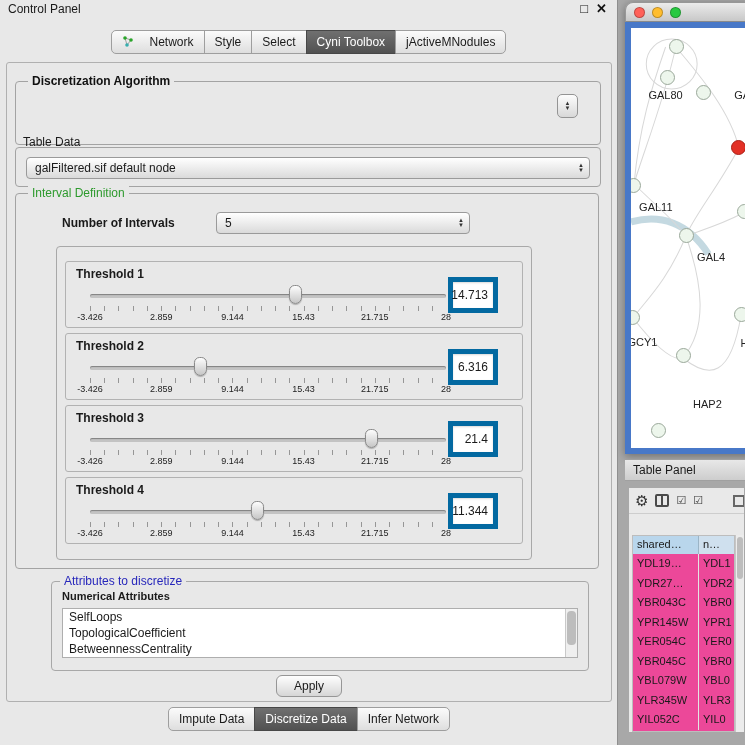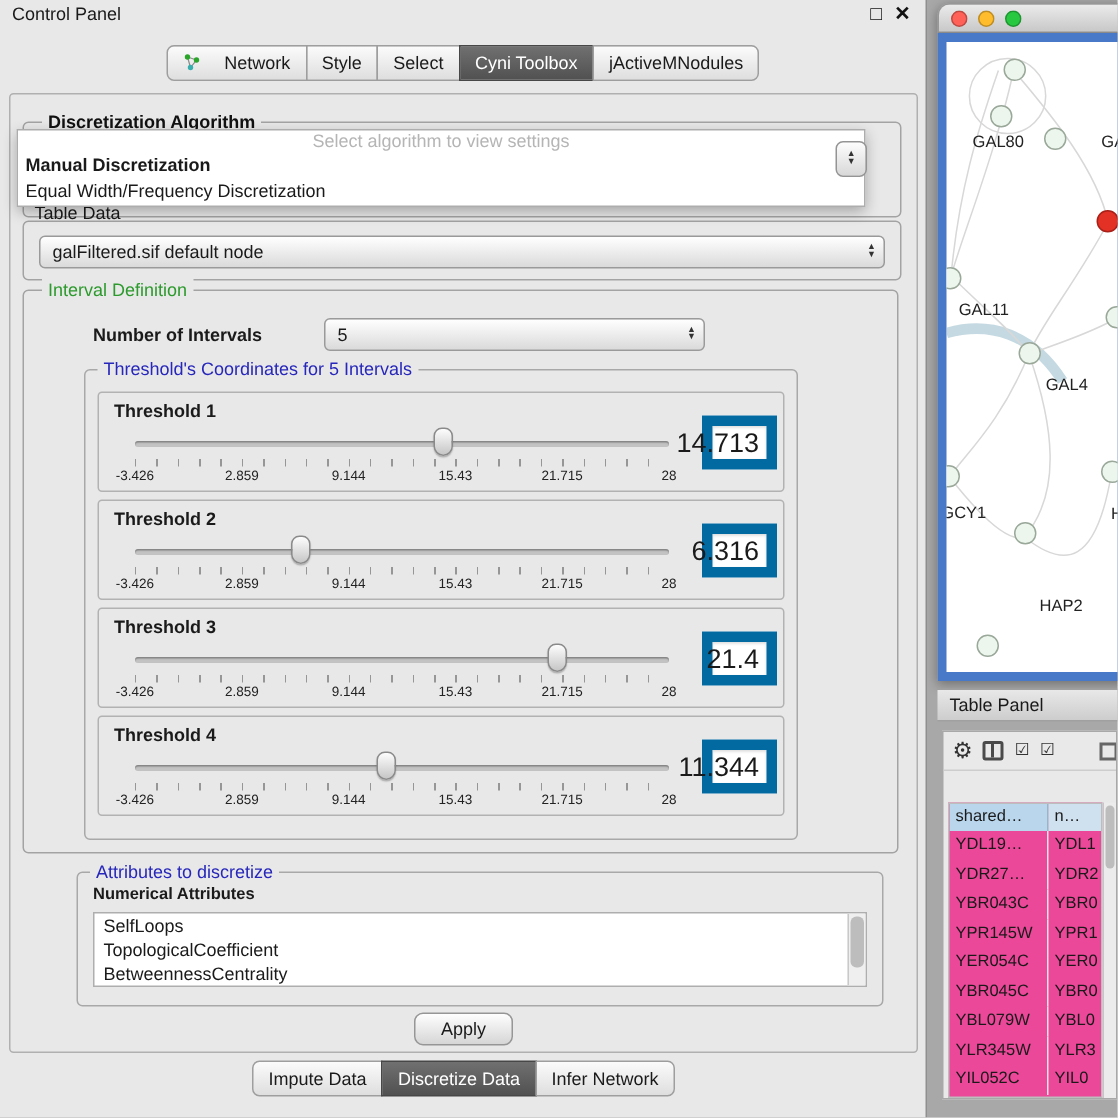--- a/index.html
+++ b/index.html
@@ -50,21 +50,21 @@
   .thr-label { position:absolute; left:10px; top:5px; font-weight:bold; font-size:12px; }
   .slider { position:absolute; left:24px; right:76px; top:20px; height:44px; }
   .groove { position:absolute; left:0; right:0; top:12px; height:4px; background:#c3c3c3; border-radius:2px; box-shadow:inset 0 1px 1px rgba(0,0,0,.35); }
   .thumb { position:absolute; top:3px; width:13px; height:19px; margin-left:-6px; background:linear-gradient(#fdfdfd,#c6c6c6); border:1px solid #8a8a8a; border-radius:6px 6px 7px 7px; box-shadow:0 1px 1px rgba(0,0,0,.25); }
   .ticks { position:absolute; left:0; right:0; top:24px; height:5px; background:repeating-linear-gradient(90deg,#969696 0 1px,transparent 1px 4%); }
   .tick-labels { position:absolute; left:0; right:0; top:30px; height:12px; font-size:9px; color:#222; }
   .tick-labels span { position:absolute; transform:translateX(-50%); }
   .tick-labels span:nth-child(1){left:0%;} .tick-labels span:nth-child(2){left:20%;}
   .tick-labels span:nth-child(3){left:40%;} .tick-labels span:nth-child(4){left:60%;}
   .tick-labels span:nth-child(5){left:80%;} .tick-labels span:nth-child(6){left:100%;}
-  .value-box { position:absolute; right:4px; top:15px; width:50px; height:36px; background:#fff; border:7px solid #0369a1; box-shadow:inset 0 1px 2px rgba(0,0,0,.15); font-size:18px; display:flex; align-items:center; justify-content:flex-end; padding-right:5px; }
+  .value-box { position:absolute; right:24px; top:15px; width:50px; height:36px; background:#fff; border:5px solid #0369a1; box-shadow:inset 0 1px 2px rgba(0,0,0,.15); font-size:12px; display:flex; align-items:center; justify-content:flex-end; padding-right:5px; }
 
   .attrs-group { left:44px; top:518px; width:538px; height:90px; border:1px solid #a8a8a8; border-radius:4px; position:absolute; }
   .num-attr-label { position:absolute; left:10px; top:8px; font-weight:bold; font-size:11px; }
   .attr-list { position:absolute; left:10px; top:26px; right:10px; height:50px; background:#fff; border:1px solid #aeaeae; overflow:hidden; }
   .attr-item { height:16px; line-height:16px; padding-left:6px; font-size:12px; white-space:nowrap; }
   .attr-scroll { position:absolute; right:0; top:0; bottom:0; width:12px; background:#efefef; border-left:1px solid #c9c9c9; }
   .attr-thumb { position:absolute; left:1px; right:1px; top:2px; height:70%; background:#bdbdbd; border-radius:4px; }
 
   .apply-btn { position:absolute; left:50%; transform:translateX(-50%); top:612px; width:66px; height:22px; background:linear-gradient(#fefefe,#d6d6d6); border:1px solid #969696; border-radius:6px; font-size:12px; display:flex; align-items:center; justify-content:center; }
 
@@ -142,25 +142,20 @@
   <div class="content">
 
     <div class="group algo-group">
       <span class="glabel">Discretization Algorithm</span>
     </div>
     <div class="combo-end">
         <span>▲</span>
         <span>▼</span>
       </div>
 
-    <div class="popup">
-      <div class="ph">Select algorithm to view settings</div>
-      <div class="mi b">Manual Discretization</div>
-      <div class="mi">Equal Width/Frequency Discretization</div>
-    </div>
 
     <div class="td-label">Table Data</div>
     <div class="group td-group">
       <div class="combo td-combo">
         <span>galFiltered.sif default node</span>
         <span class="arrows">
             <span>▲</span>
             <span>▼</span>
           </span>
       </div>
@@ -171,21 +166,20 @@
       <div class="noi-label">Number of Intervals</div>
       <div class="combo noi-combo">
         <span>5</span>
         <span class="arrows">
             <span>▲</span>
             <span>▼</span>
           </span>
       </div>
 
       <div class="thr-group">
-        <span class="glabel blue">Threshold's Coordinates for 5 Intervals</span>
         <div class="thr-rows">
 
             <div class="thr-row">
               <div class="thr-label">Threshold 1</div>
               <div class="slider">
                 <div class="groove"></div>
                 <div class="thumb" style="left: 57.7%;"></div>
                 <div class="ticks"></div>
                 <div class="tick-labels">
                   <span>-3.426</span>

